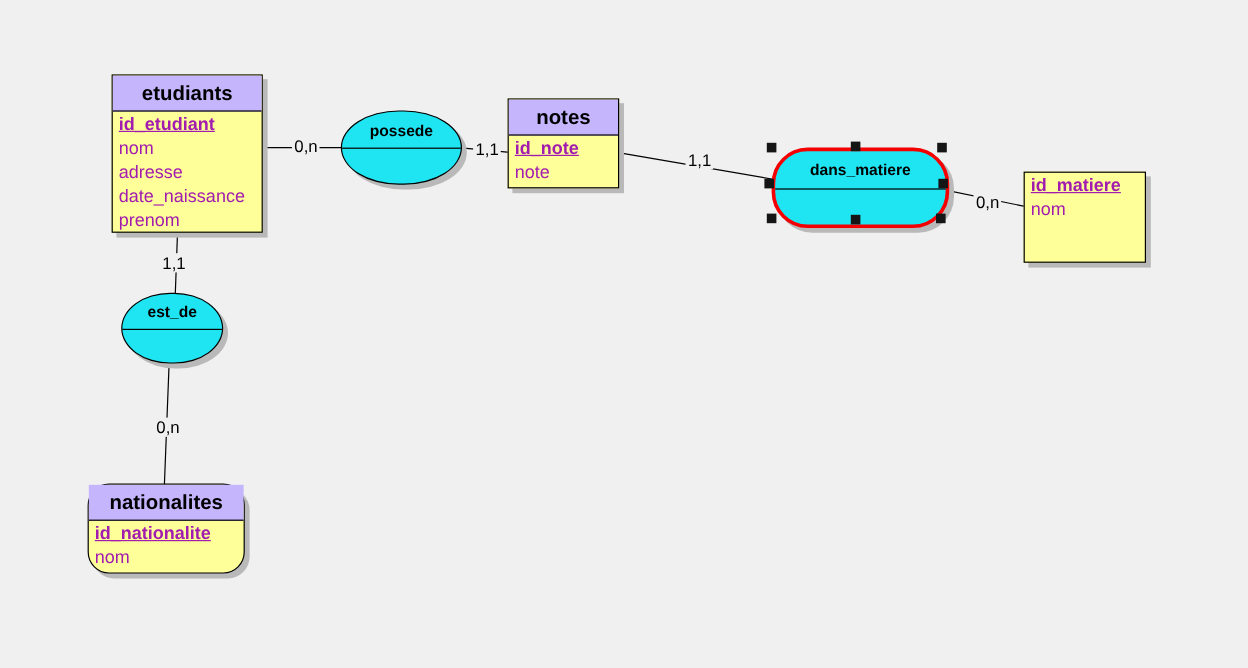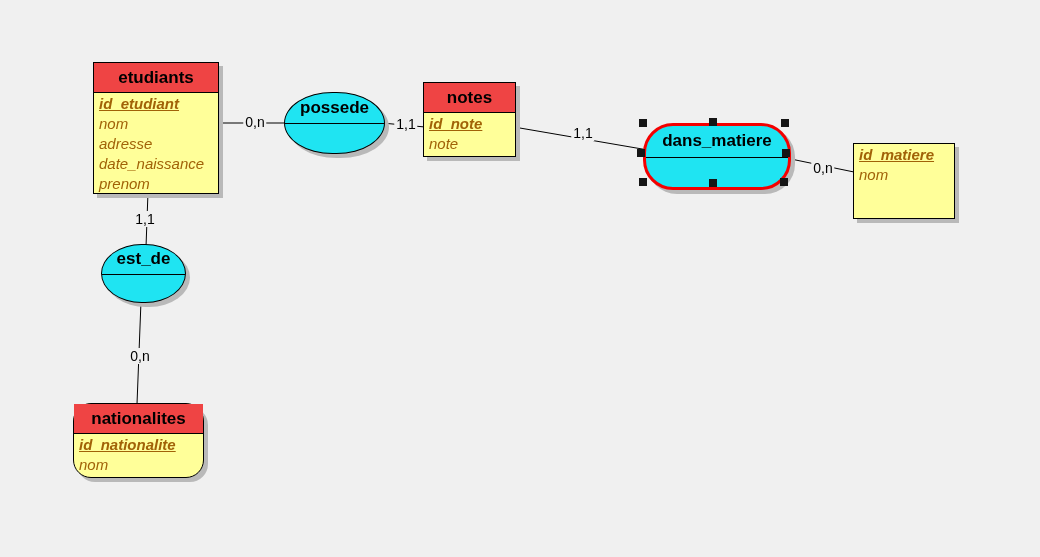--- a/index.html
+++ b/index.html
@@ -14,38 +14,38 @@
   svg.links line{stroke:#000;stroke-width:1;}
 
   
   .entity{
     position:absolute;z-index:2;
     background:#ffff99;border:1px solid #000;
     box-shadow:4px 4px 0 #b9b9b9;
   }
   .entity-header{
     height:29px;line-height:29px;text-align:center;
-    background:#ef4444;border-bottom:1px solid #000;
+    background:#c4b5fd;border-bottom:1px solid #000;
     font-size:17px;font-weight:bold;color:#000;white-space:nowrap;
   }
-  .entity-attrs{padding:1px 4px 0 5px;font-size:15px;line-height:20px;color:#a16207;font-style:italic;}
+  .entity-attrs{padding:1px 4px 0 5px;font-size:15px;line-height:20px;color:#a21caf;}
   .attr{white-space:nowrap;}
   .attr.key{font-weight:bold;text-decoration:underline;}
 
   
   .relation{
     position:absolute;z-index:2;
     background:#1fe4f2;border:1px solid #000;
     border-radius:48% / 50%;
     box-shadow:4px 4px 0 #b9b9b9;
   }
   .relation .relation-name{
     position:absolute;left:0;right:0;top:0;height:50%;
     display:flex;align-items:center;justify-content:center;
-    font-size:17px;font-weight:bold;color:#000;white-space:nowrap;
+    font-size:13px;font-weight:bold;color:#000;white-space:nowrap;
   }
   .relation .relation-divider{
     position:absolute;left:0;right:0;top:50%;height:0;
     border-top:1px solid #000;
   }
   .relation.selected{
     border:3px solid #f40000;border-radius:30px;
   }
 
   

